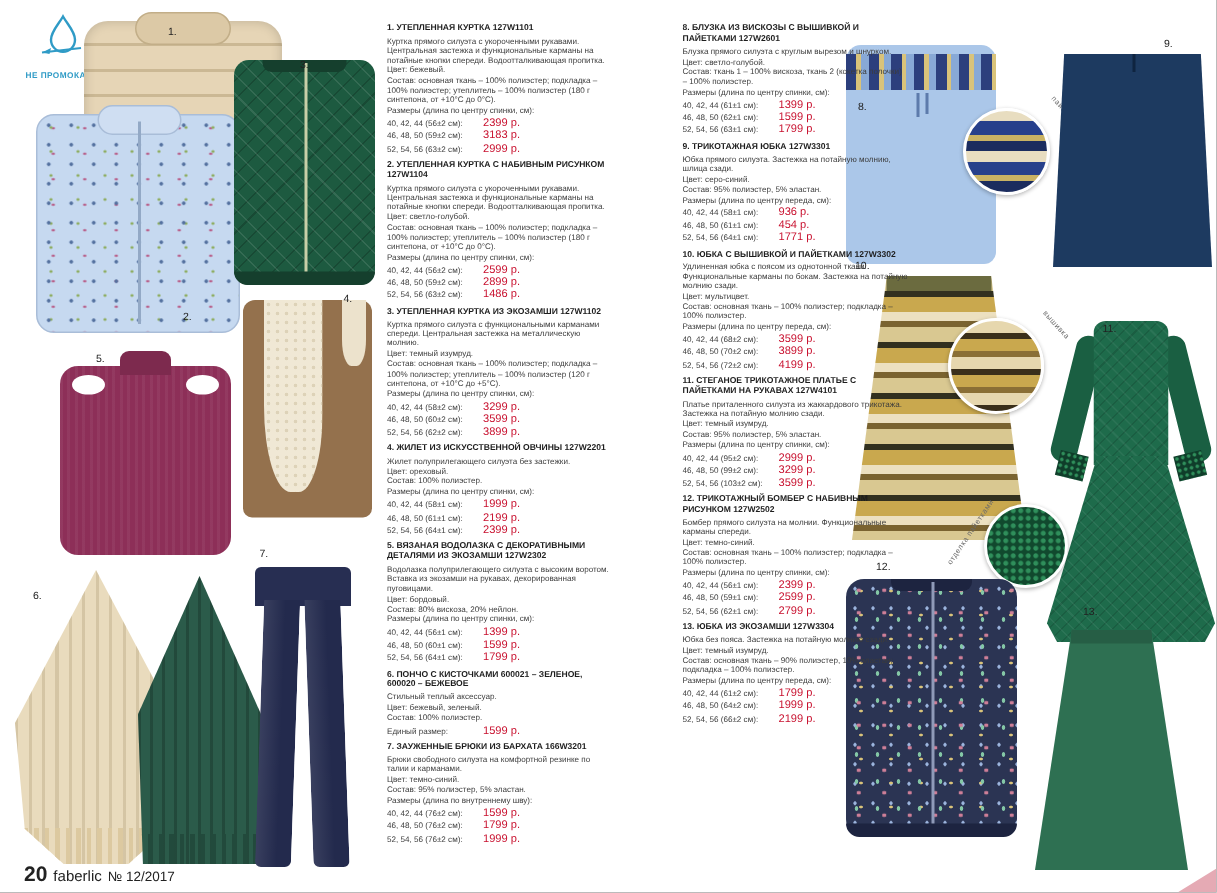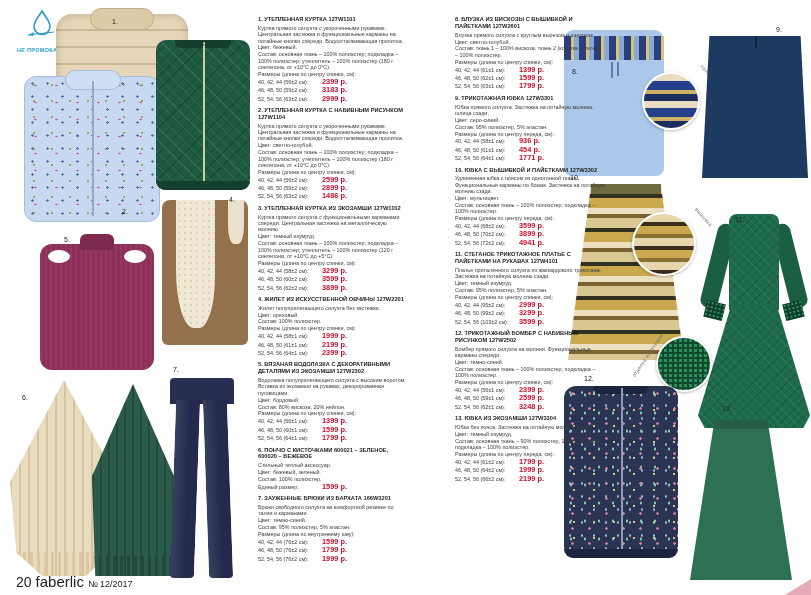--- a/index.html
+++ b/index.html
@@ -4,35 +4,35 @@
 <style>
   html,body{margin:0;padding:0;background:#888;}
   *{box-sizing:border-box;}
   .page{position:relative;width:811px;height:595px;background:#fff;overflow:hidden;
         font-family:"Liberation Sans",sans-serif;--price:#c8102e;}
   
   .badge{position:absolute;left:12px;top:8px;width:60px;text-align:center;}
   .badge-label{font-size:5.5px;font-weight:bold;color:#2f9bc6;letter-spacing:.3px;margin-top:1px;}
   
   .footer{position:absolute;left:16px;bottom:5px;display:flex;align-items:baseline;gap:4px;color:#222;}
-  .pageno{font-size:14px;font-weight:normal;}
-  .brand{font-size:15px;text-align:center;}
+  .pageno{font-size:14px;font-weight:bold;}
+  .brand{font-size:10px;text-align:center;}
   .issue{font-size:9px;}
   .curl{position:absolute;right:0;bottom:0;width:0;height:0;border-left:26px solid transparent;border-bottom:16px solid #e5aab4;}
   
   .col{position:absolute;top:13px;width:150px;height:578px;overflow:hidden;color:#3c3c3c;
        font-size:5.4px;line-height:1.18;}
   #col-left{left:258px;}
   #col-right{left:455px;}
   .product{margin-bottom:4px;}
   .ptitle{font-weight:bold;font-size:5.7px;line-height:1.2;color:#1d1d1d;margin:3px 0 2px;}
   .pline{margin:0 0 .5px;}
   .prow{display:flex;align-items:baseline;height:8.4px;}
   .psize{width:64px;flex:none;}
-  .pprice{font-weight:bold;font-size:7.4px;color:var(--price);}
+  .pprice{font-weight:normal;font-size:7.4px;color:var(--price);}
   
   .photo{position:absolute;}
   .num{position:absolute;font-size:7px;color:#222;}
   .inset{position:absolute;border-radius:50%;border:2px solid #fff;box-shadow:0 1px 3px rgba(0,0,0,.3);}
   .inset-label{position:absolute;font-size:5px;color:#6a6a6a;letter-spacing:.4px;white-space:nowrap;}
   
   #ph1{left:56px;top:14px;width:132px;height:136px;border-radius:16px;
        background:repeating-linear-gradient(180deg,#e6d5b6 0 15px,#cbb894 15px 17px);
        box-shadow:inset 0 0 8px rgba(0,0,0,.18);}
   #ph1 .collar{position:absolute;top:-6px;left:34px;width:64px;height:22px;background:#dcc9a6;
@@ -408,21 +408,21 @@
         <div class="prow">
           <span class="psize">40, 42, 44 (68±2 см):</span>
           <span class="pprice">3599 р.</span>
         </div>
         <div class="prow">
           <span class="psize">46, 48, 50 (70±2 см):</span>
           <span class="pprice">3899 р.</span>
         </div>
         <div class="prow">
           <span class="psize">52, 54, 56 (72±2 см):</span>
-          <span class="pprice">4941 р.</span>
+          <span class="pprice">4199 р.</span>
         </div>
       </div>
       <div class="product">
         <div class="ptitle">11. СТЕГАНОЕ ТРИКОТАЖНОЕ ПЛАТЬЕ С ПАЙЕТКАМИ НА РУКАВАХ 127W4101</div>
         <div class="pline">Платье приталенного силуэта из жаккардового трикотажа. Застежка на потайную молнию сзади.</div>
         <div class="pline">Цвет: темный изумруд.</div>
         <div class="pline">Состав: 95% полиэстер, 5% эластан.</div>
         <div class="pline">Размеры (длина по центру спинки, см):</div>
         <div class="prow">
           <span class="psize">40, 42, 44 (95±2 см):</span>
@@ -446,21 +446,21 @@
         <div class="prow">
           <span class="psize">40, 42, 44 (56±1 см):</span>
           <span class="pprice">2399 р.</span>
         </div>
         <div class="prow">
           <span class="psize">46, 48, 50 (59±1 см):</span>
           <span class="pprice">2599 р.</span>
         </div>
         <div class="prow">
           <span class="psize">52, 54, 56 (62±1 см):</span>
-          <span class="pprice">3248 р.</span>
+          <span class="pprice">2799 р.</span>
         </div>
       </div>
       <div class="product">
         <div class="ptitle">13. ЮБКА ИЗ ЭКОЗАМШИ 127W3304</div>
         <div class="pline">Юбка без пояса. Застежка на потайную молнию сзади.</div>
         <div class="pline">Цвет: темный изумруд.</div>
         <div class="pline">Состав: основная ткань – 90% полиэстер, 10% эластан; подкладка – 100% полиэстер.</div>
         <div class="pline">Размеры (длина по центру переда, см):</div>
         <div class="prow">
           <span class="psize">40, 42, 44 (61±2 см):</span>

